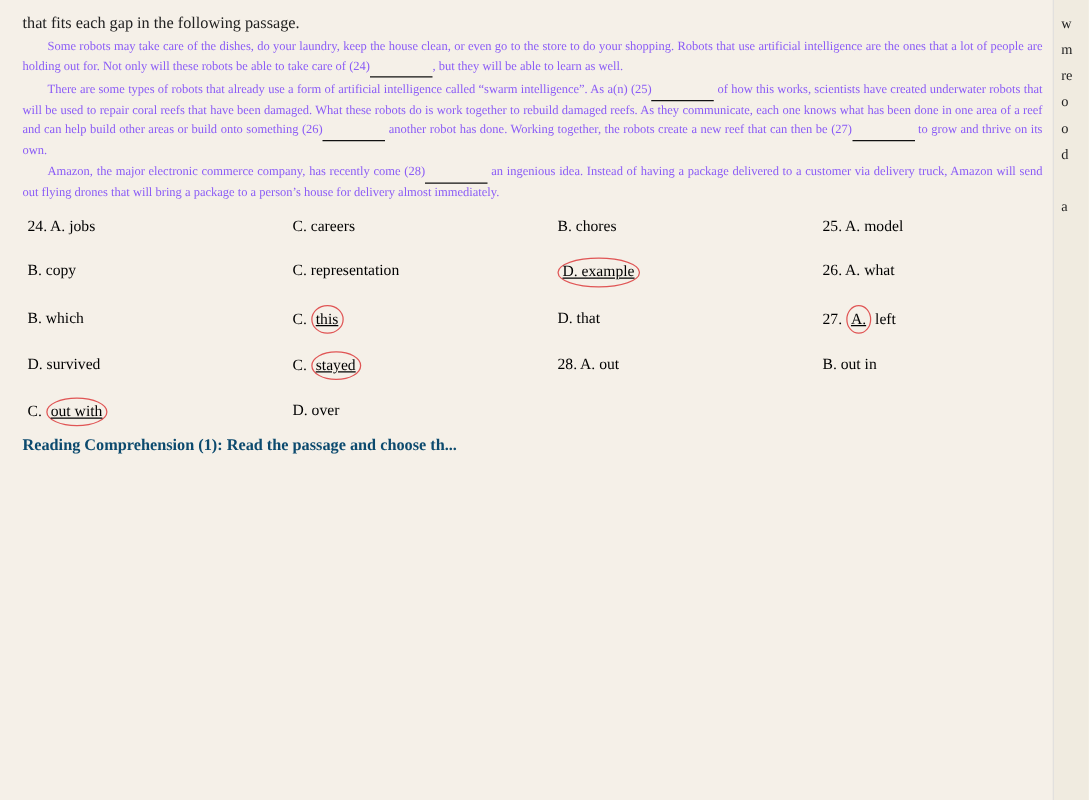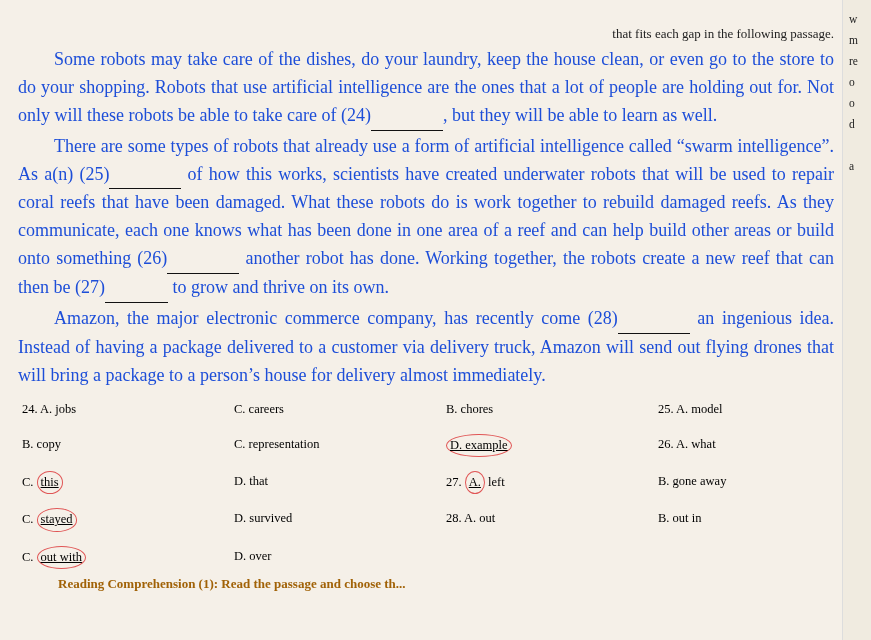--- a/index.html
+++ b/index.html
@@ -23,41 +23,40 @@
     .page-right {
       width: 90px;
       background: #f0ebe0;
       padding: 10px 6px;
       font-size: 12px;
       line-height: 1.6;
       border-left: 1px solid #ddd;
     }
 
     .title-section {
-      text-align: right;
+      text-align: left;
       margin-bottom: 4px;
-      margin-top: 16px;
     }
 
     .title-line1 {
       font-size: 13px;
       font-weight: normal;
       color: #222;
     }
 
     .title-line2 {
       font-size: 14px;
       font-weight: bold;
       color: #222;
     }
 
     .passage-text {
-      font-size: 18px;
+      font-size: 10px;
       line-height: 1.55;
-      color: #1d4ed8;
+      color: #8b5cf6;
       text-align: justify;
       font-family: Liberation Serif, serif;
     }
 
     .passage-text p {
       text-indent: 2em;
       margin-bottom: 2px;
     }
 
     .blank {
@@ -88,22 +87,21 @@
       border: 1.5px solid #e05555;
       border-radius: 50%;
       padding: 0 3px;
       text-decoration: underline;
     }
 
     .reading-comp {
       font-size: 13px;
       font-weight: bold;
       margin-top: 6px;
-      color: #a16207;
-      margin-left: 40px;
+      color: #0c4a6e;
     }
 
     .right-col-content {
       font-size: 11.5px;
       line-height: 1.65;
       color: #222;
     }
 
     .right-col-content p {
       margin-bottom: 2px;
@@ -136,27 +134,27 @@
       <div class="q-cell">24. A. jobs</div>
       <div class="q-cell">C. careers</div>
       <div class="q-cell">B. chores</div>
 
       <div class="q-cell">25. A. model</div>
       <div class="q-cell">B. copy</div>
       <div class="q-cell">C. representation</div>
       <div class="q-cell"><span class="circle">D. example</span></div>
 
       <div class="q-cell">26. A. what</div>
+      <div class="q-cell">B. which</div>
       <div class="q-cell">C. <span class="circle">this</span></div>
       <div class="q-cell">D. that</div>
 
       <div class="q-cell">27. <span class="circle">A.</span> left</div>
-      <div class="q-cell">B. gone away</div>
+      <div class="q-cell">D. survived</div>
       <div class="q-cell">C. <span class="circle">stayed</span></div>
-      <div class="q-cell">D. survived</div>
 
       <div class="q-cell">28. A. out</div>
       <div class="q-cell">B. out in</div>
       <div class="q-cell">C. <span class="circle">out with</span></div>
       <div class="q-cell">D. over</div>
 
     </div>
 
     <div class="reading-comp">Reading Comprehension (1): Read the passage and choose th...</div>
   </div>

